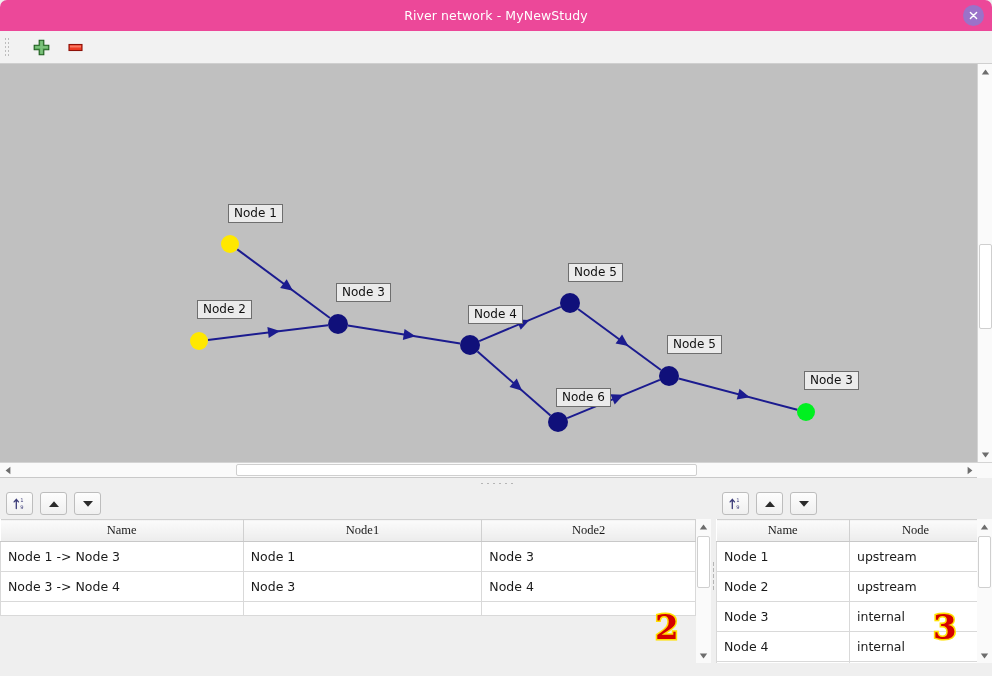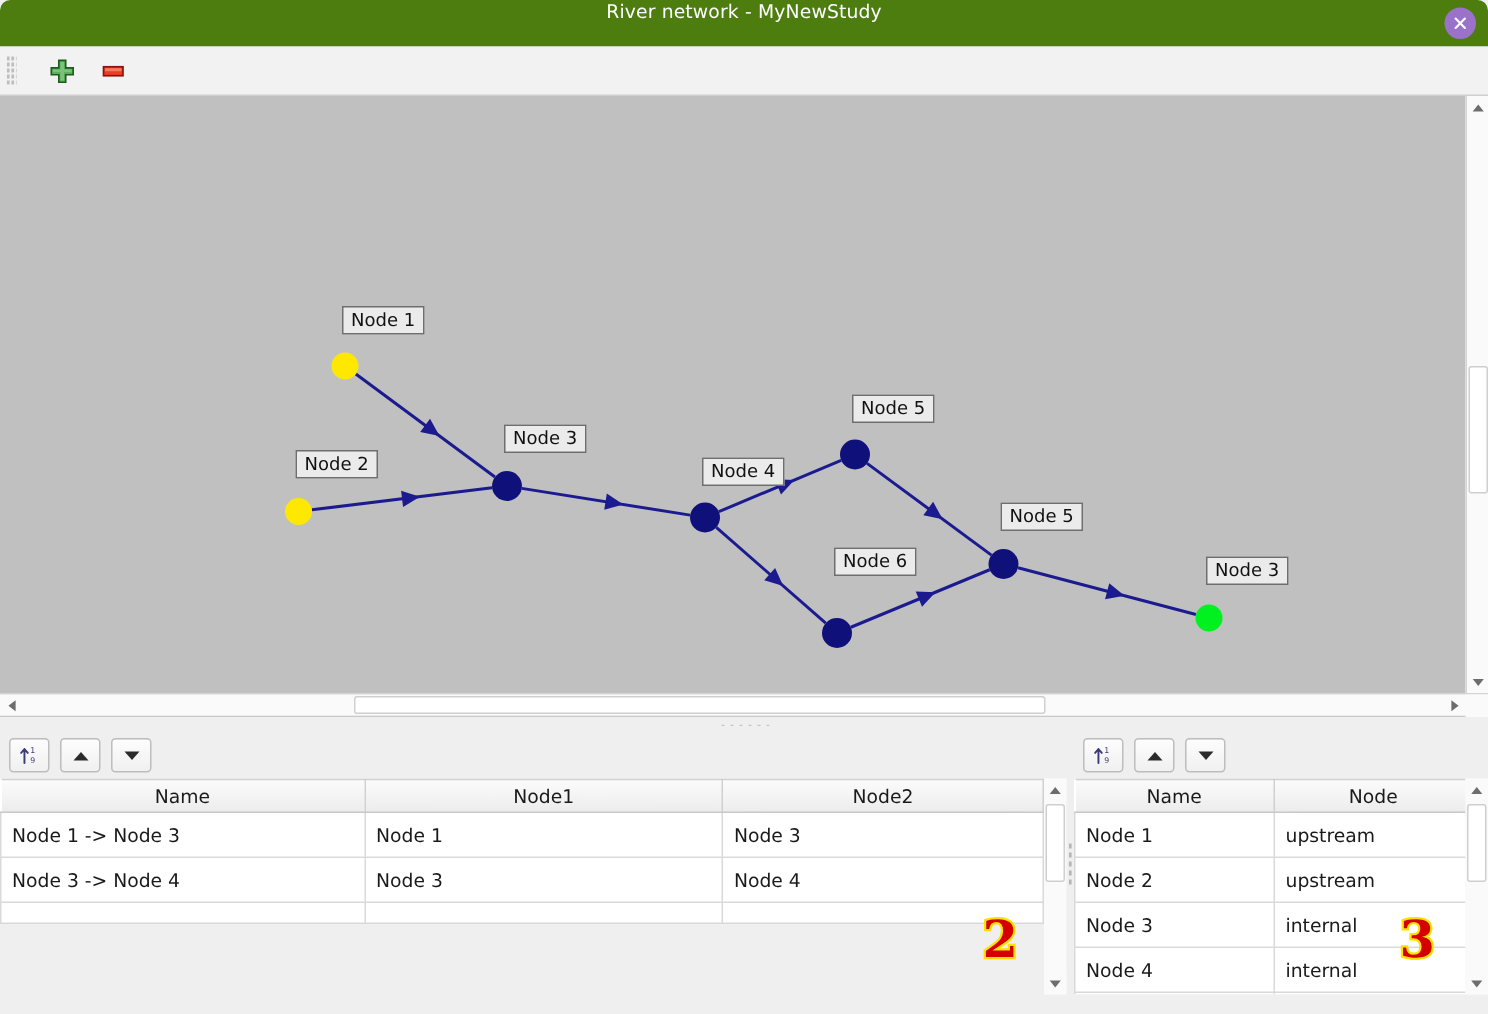--- a/index.html
+++ b/index.html
@@ -14,23 +14,23 @@
     position: relative;
     width: 992px; height: 676px;
     background: #efefef;
     display: flex; flex-direction: column;
   }
 
   
   .titlebar {
     position: relative;
     height: 18px; min-height: 31px;
-    background: #4d7c0f;
+    background: #ec4899;
     border-radius: 7px 7px 0 0;
-    display: flex; align-items: flex-start; justify-content: center;
+    display: flex; align-items: center; justify-content: center;
   }
   .titlebar-text {
     color: #ffffff;
     font-size: 12.5px;
     letter-spacing: .1px;
     font-weight: 400;
   }
   .close-btn {
     position: absolute; right: 8px; top: 5px;
     width: 21px; height: 21px; border-radius: 50%;
@@ -194,21 +194,21 @@
     table-layout: fixed;
     background:#ffffff;
   }
   table.grid th {
     background: linear-gradient(#fbfbfb,#ececec);
     border-right: 1px solid #d0d0d0;
     border-bottom: 1px solid #c8c8c8;
     border-top: 1px solid #d0d0d0;
     font-size: 12.5px; font-weight: 400; color:#1a1a1a;
     height: 22px;
-    overflow:hidden; white-space:nowrap;
+    overflow:hidden; white-space:nowrap;font-family:Liberation Serif, serif;
   }
   table.grid td {
     border-right: 1px solid #d9d9d9;
     border-bottom: 1px solid #d9d9d9;
     font-size: 12.5px; color:#1a1a1a;
     height: 30px;
     padding: 0 7px;
     background:#ffffff;
     overflow:hidden; white-space:nowrap;
   }
@@ -273,21 +273,21 @@
           <circle cx="558" cy="358" r="10" fill="#10107a"></circle>
           <circle cx="669" cy="312" r="10" fill="#10107a"></circle>
           <circle cx="806" cy="348" r="9" fill="#00f020"></circle>
         </svg>
       <div id="graph-labels">
           <div class="node-label" style="left: 228px; top: 140px;">Node 1</div>
           <div class="node-label" style="left: 197px; top: 236px;">Node 2</div>
           <div class="node-label" style="left: 336px; top: 219px;">Node 3</div>
           <div class="node-label" style="left: 468px; top: 241px;">Node 4</div>
           <div class="node-label" style="left: 568px; top: 199px;">Node 5</div>
-          <div class="node-label" style="left: 556px; top: 301px;">Node 6</div>
+          <div class="node-label" style="left: 556px; top: 324px;">Node 6</div>
           <div class="node-label" style="left: 667px; top: 271px;">Node 5</div>
           <div class="node-label" style="left: 804px; top: 307px;">Node 3</div>
         </div>
 
     </div>
     <div class="vsb" id="canvas-vsb">
       <div class="arr up">
         <svg width="9" height="6" viewBox="0 0 9 6">
             <path d="M4.5 0.6 L8.2 5.4 H0.8 Z" fill="#6d6d6d"></path>
           </svg>

